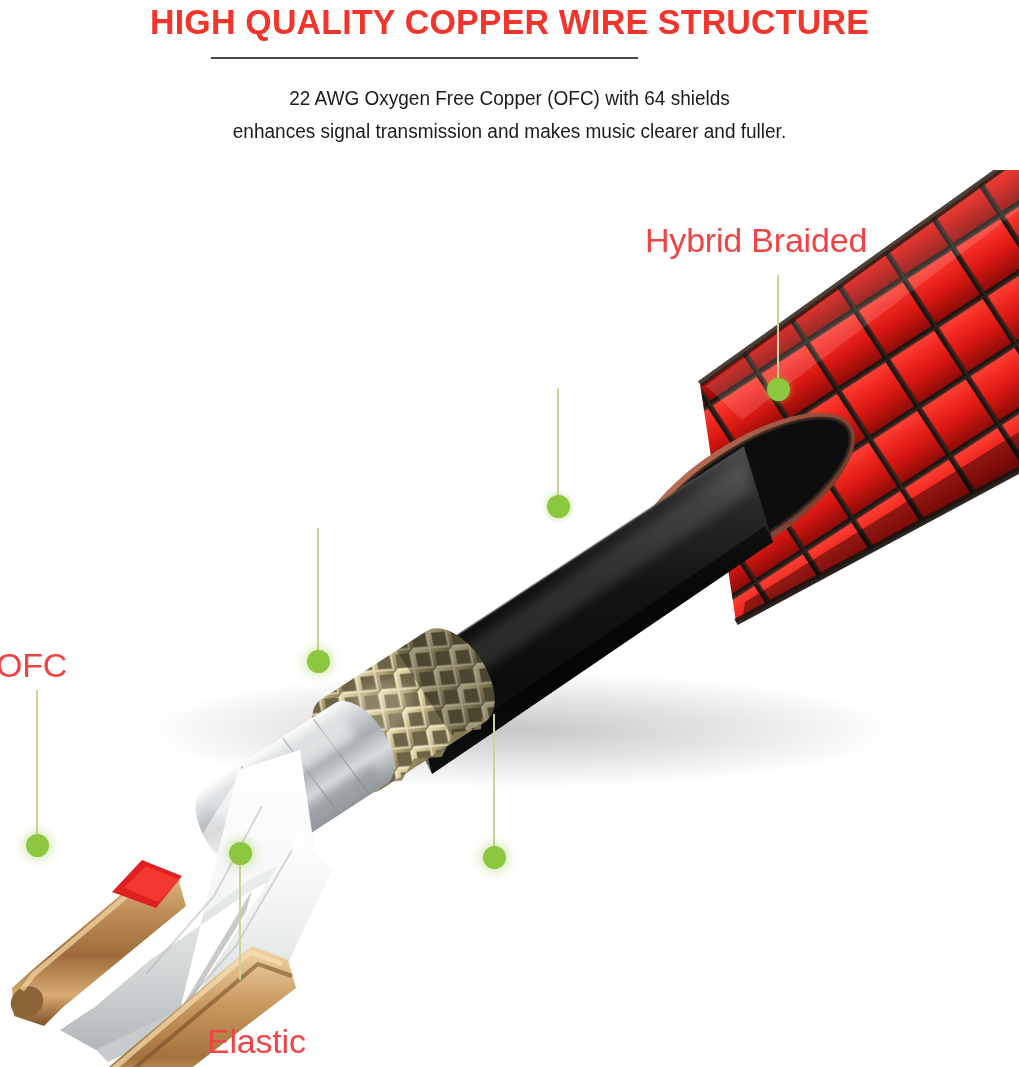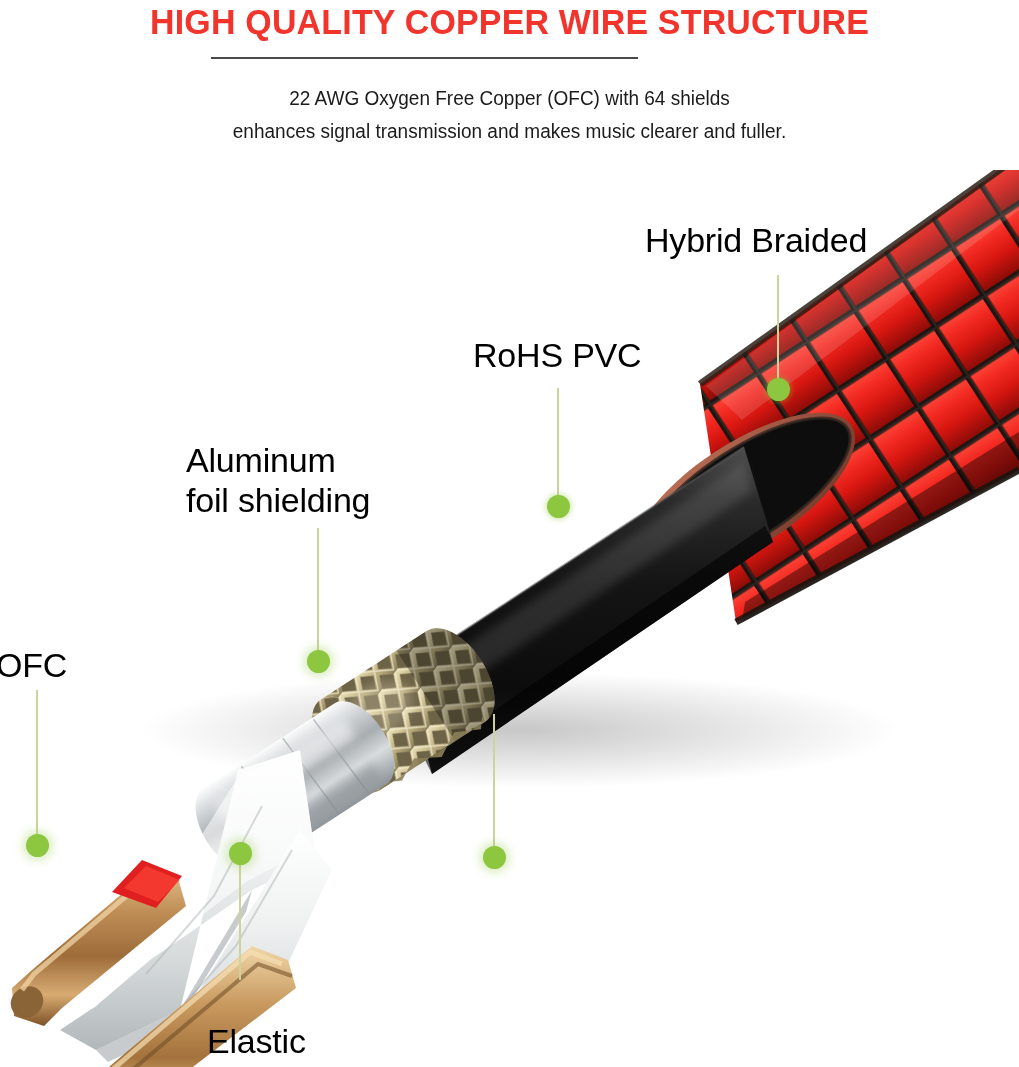--- a/index.html
+++ b/index.html
@@ -58,25 +58,26 @@
   
   #stage{
     position:absolute;
     left:0; top:170px;
     width:1019px; height:897px;
   }
 
   
   .label{
     position:absolute;
-    color:#000000;
+    color:#ef4444;
     font-size:34px;
     line-height:40px;
     white-space:pre;
     letter-spacing:-0.2px;
+    text-align:center;
   }
   .dot{
     position:absolute;
     width:23px; height:23px;
     border-radius:50%;
     background:#8dc63f;
     box-shadow:0 0 5px 2px rgba(141,198,63,.35);
   }
   .dot.soft{ box-shadow:0 0 8px 4px rgba(141,198,63,.30); }
 </style>
@@ -317,26 +318,21 @@
 
     <div class="dot" style="left:767px;  top:208px;"></div>
     <div class="dot" style="left:547px;  top:325px;"></div>
     <div class="dot soft" style="left:307px;  top:480px;"></div>
     <div class="dot soft" style="left:26px;   top:664px;"></div>
     <div class="dot soft" style="left:483px;  top:676px;"></div>
     <div class="dot soft" style="left:229px;  top:672px;"></div>
 
     <div class="label" style="left:645px; top:50px;">Hybrid Braided</div>
 
-    <div class="label" style="left:473px; top:165px;">RoHS PVC</div>
-
-    <div style="position:absolute;left:186px;top:270px;">
-      <div class="label" style="position:static;">Aluminum</div>
-      <div class="label" style="position:static;">foil shielding</div>
-    </div>
+
 
     <div class="label" style="left:-4px; top:475px;">OFC</div>
 
 
     <div style="position:absolute;left:207px;top:805px;">
       <div class="label" style="position:static;margin-top:46px;">Elastic</div>
     </div>
 
   </div>
 </div>

